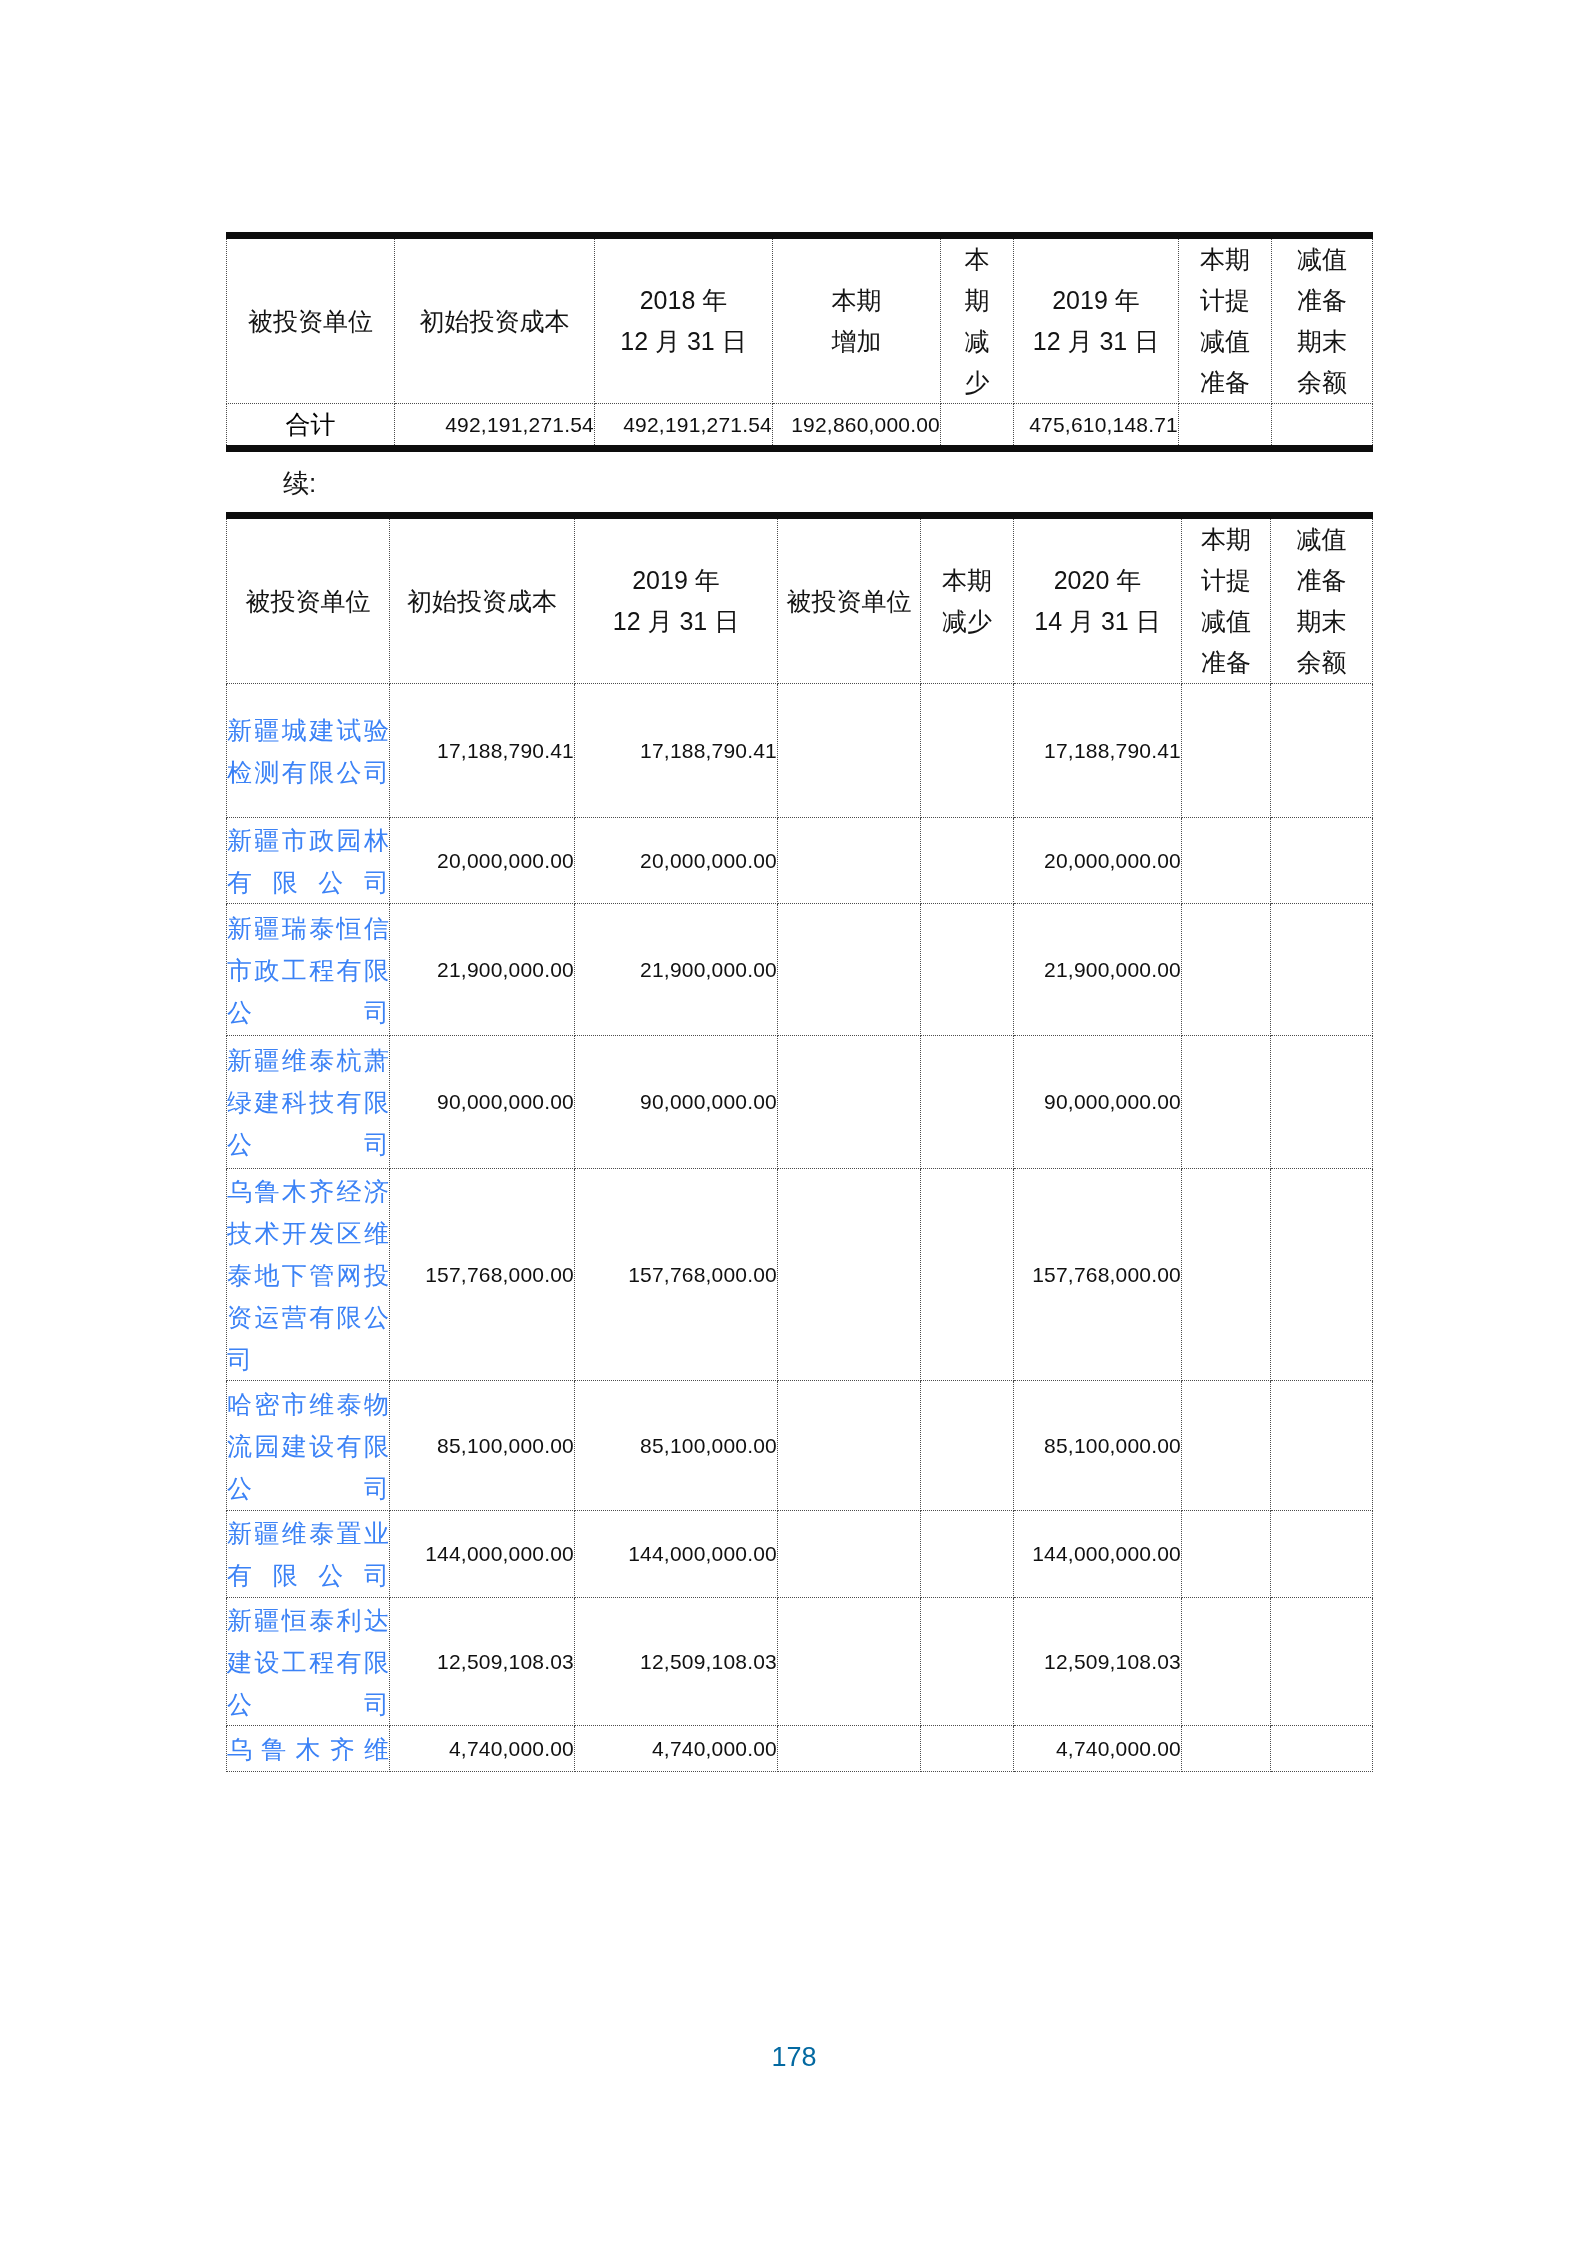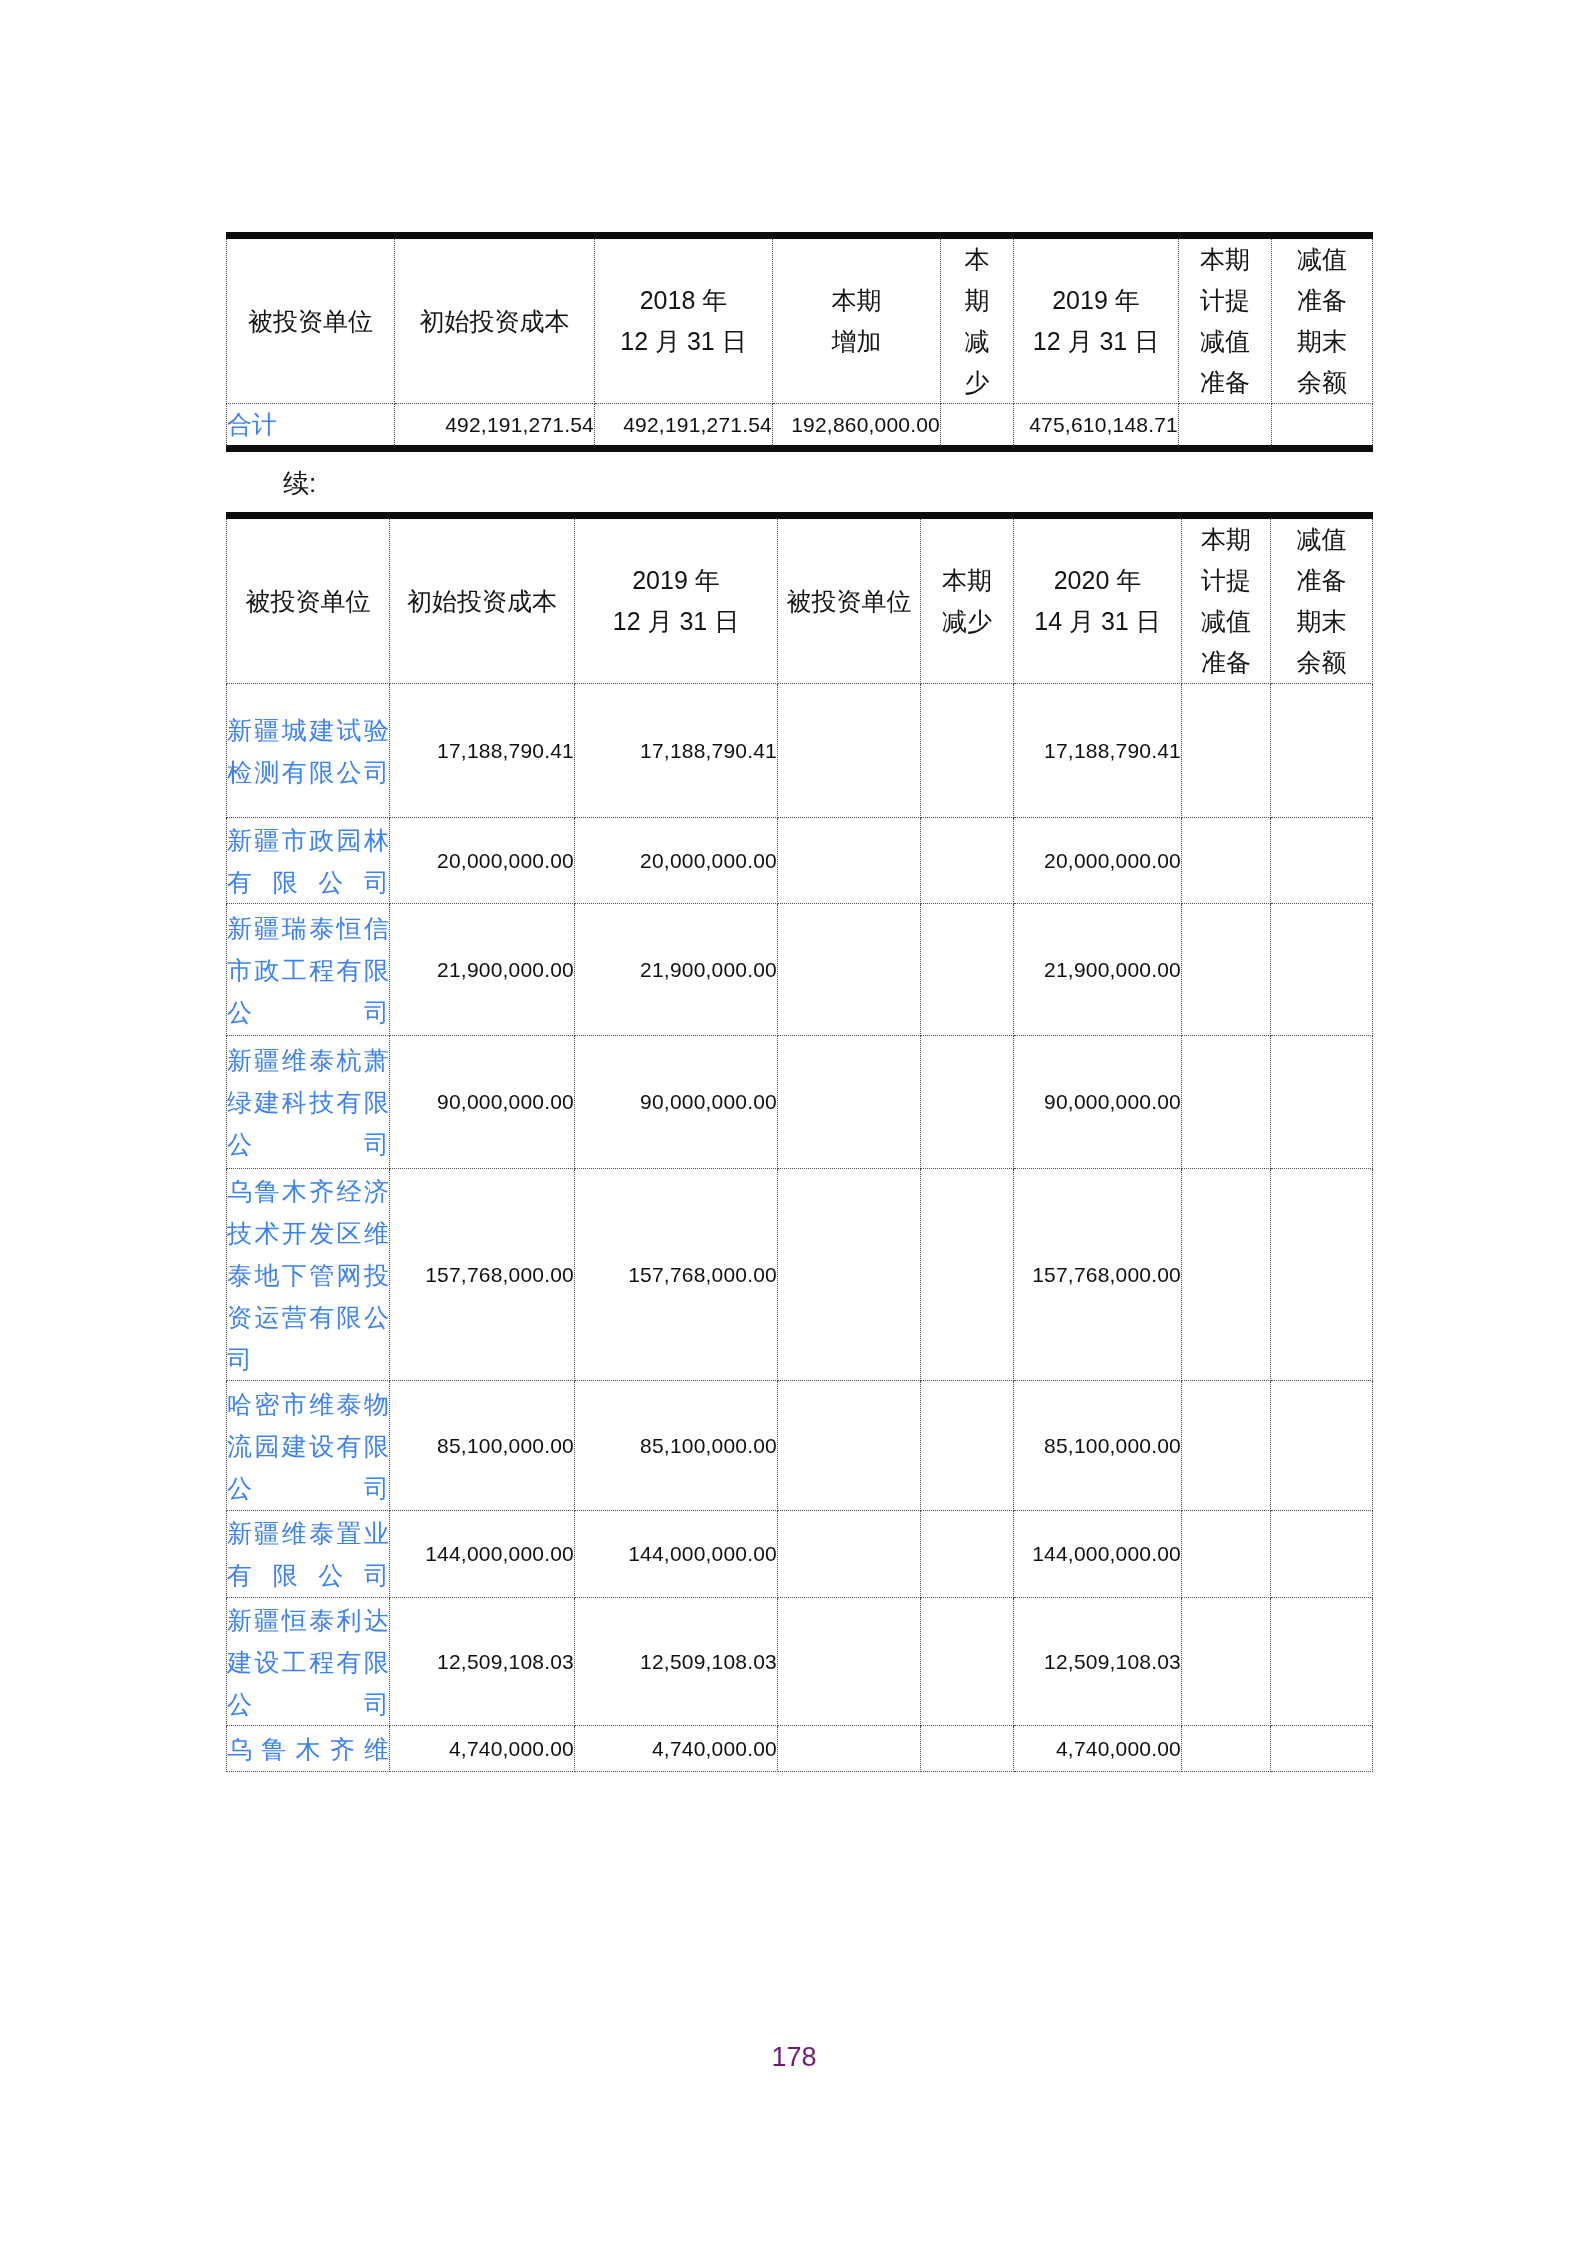--- a/index.html
+++ b/index.html
@@ -42,39 +42,39 @@
     color: #3b82f6;
   }
   td.num {
     text-align: right;
     padding-right: 14px;
     font-size: 21px;
     letter-spacing: 0.2px;
     color: #101010;
   }
   td.total-label {
-    text-align: left;
+    text-align: center;
     font-size: 25px;
-    color: #3b82f6;
+    color: #000000;
   }
   .cont-label {
     position: absolute;
     left: 283px;
     top: 466px;
     font-size: 26px;
     color: #141414;
   }
   .footer {
     position: absolute;
     left: 0;
     right: 0;
     top: 2042px;
     text-align: center;
     font-size: 27px;
-    color: #701a75;
+    color: #0369a1;
   }
 </style>
 </head>
 <body>
 
 <div class="page">
 
   <table class="fin closed" style="left:226px; top:232px; width:1146px;">
     <colgroup>
       <col style="width:168px">

